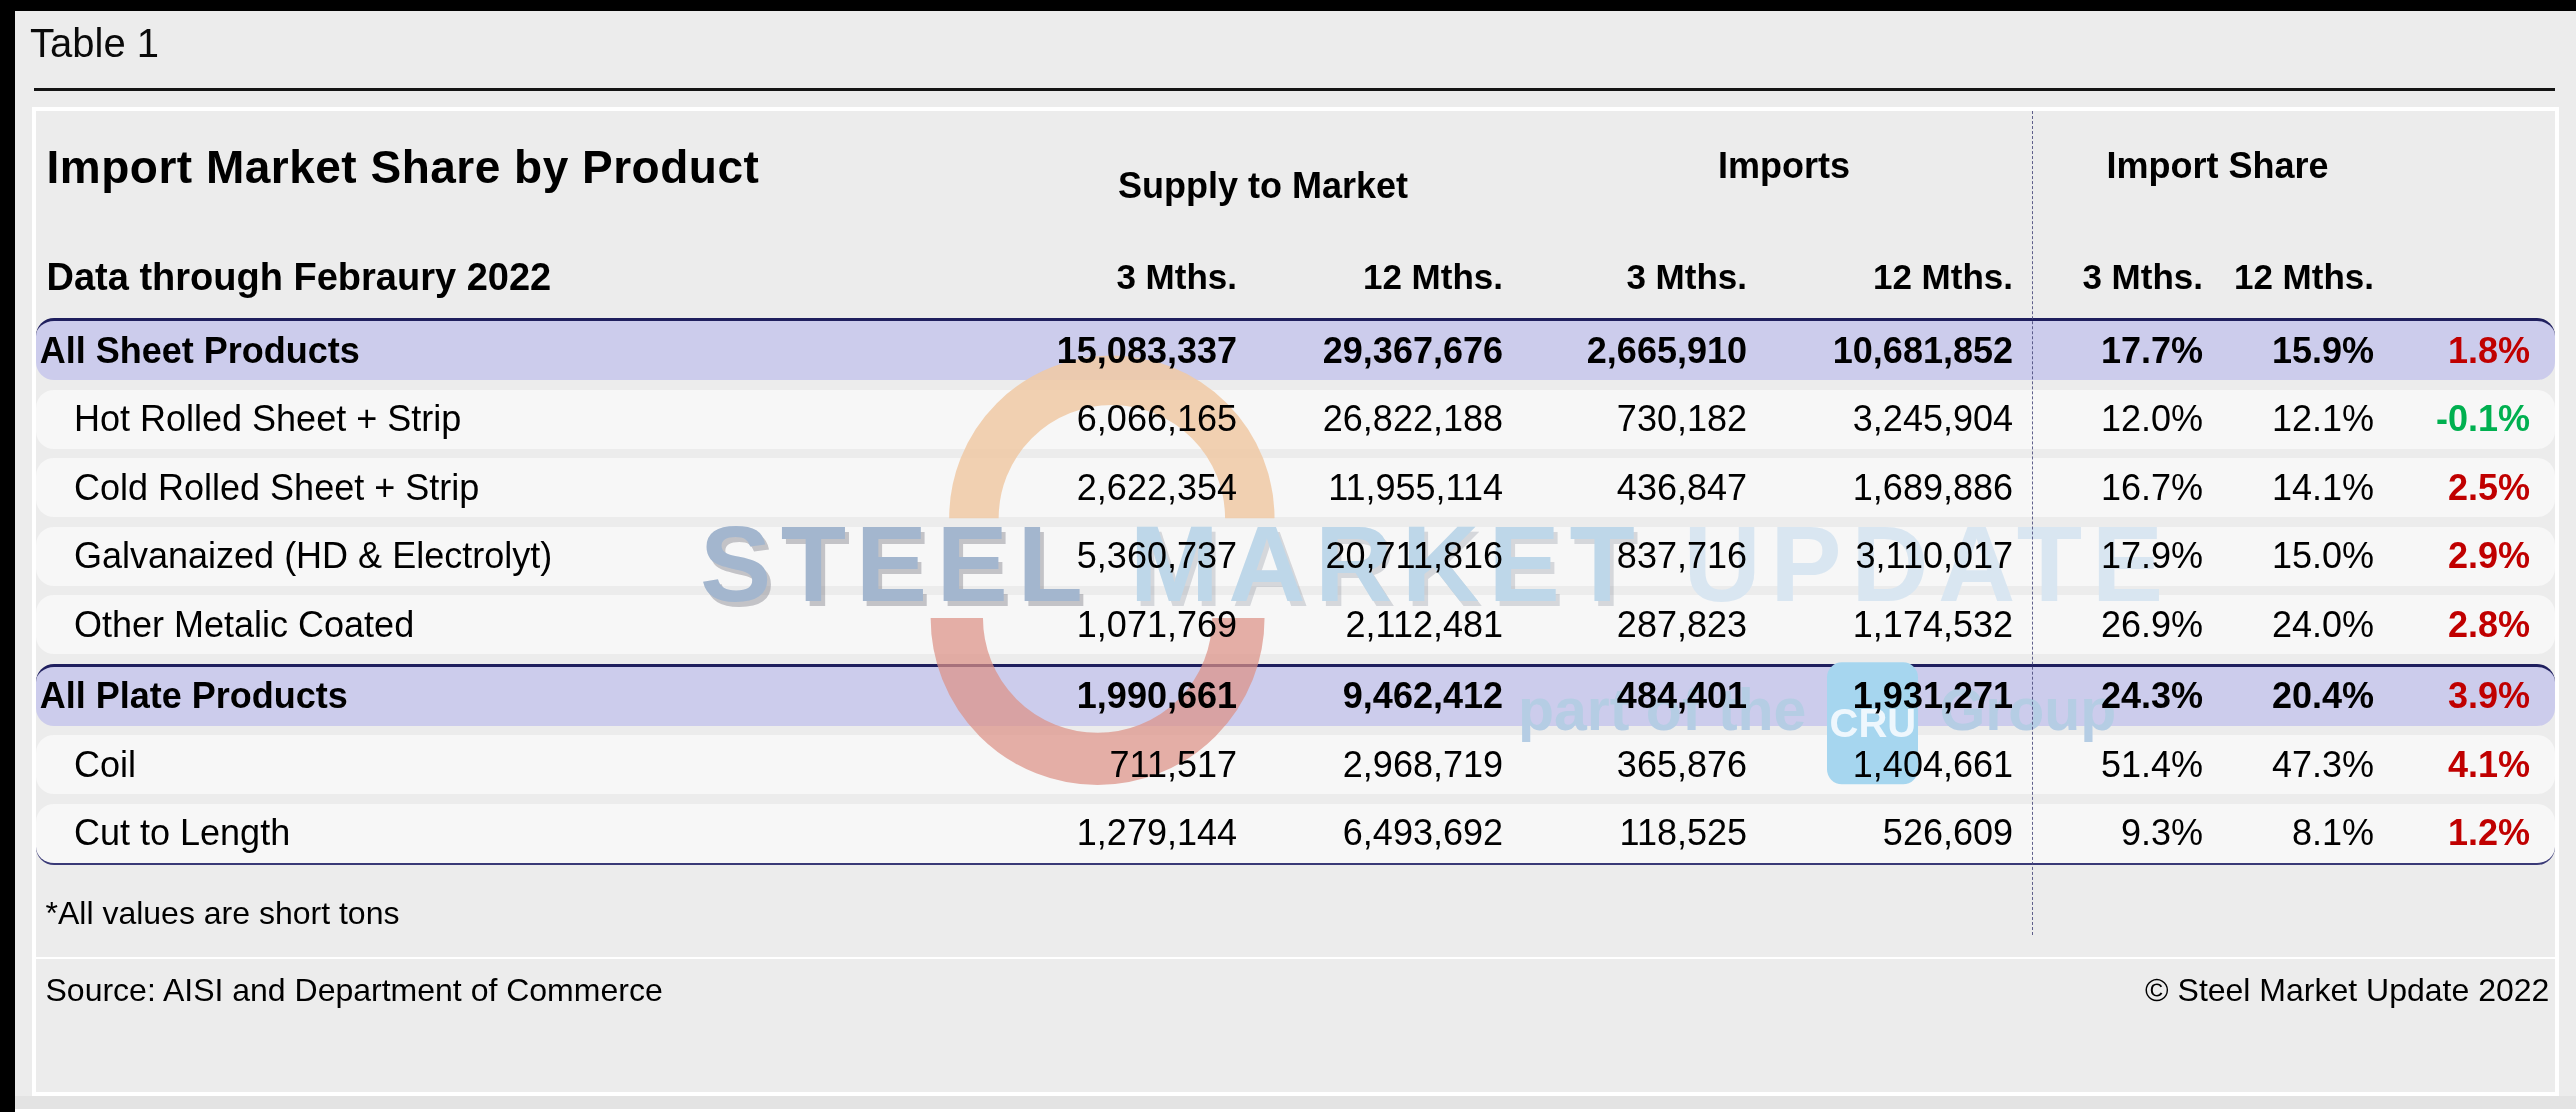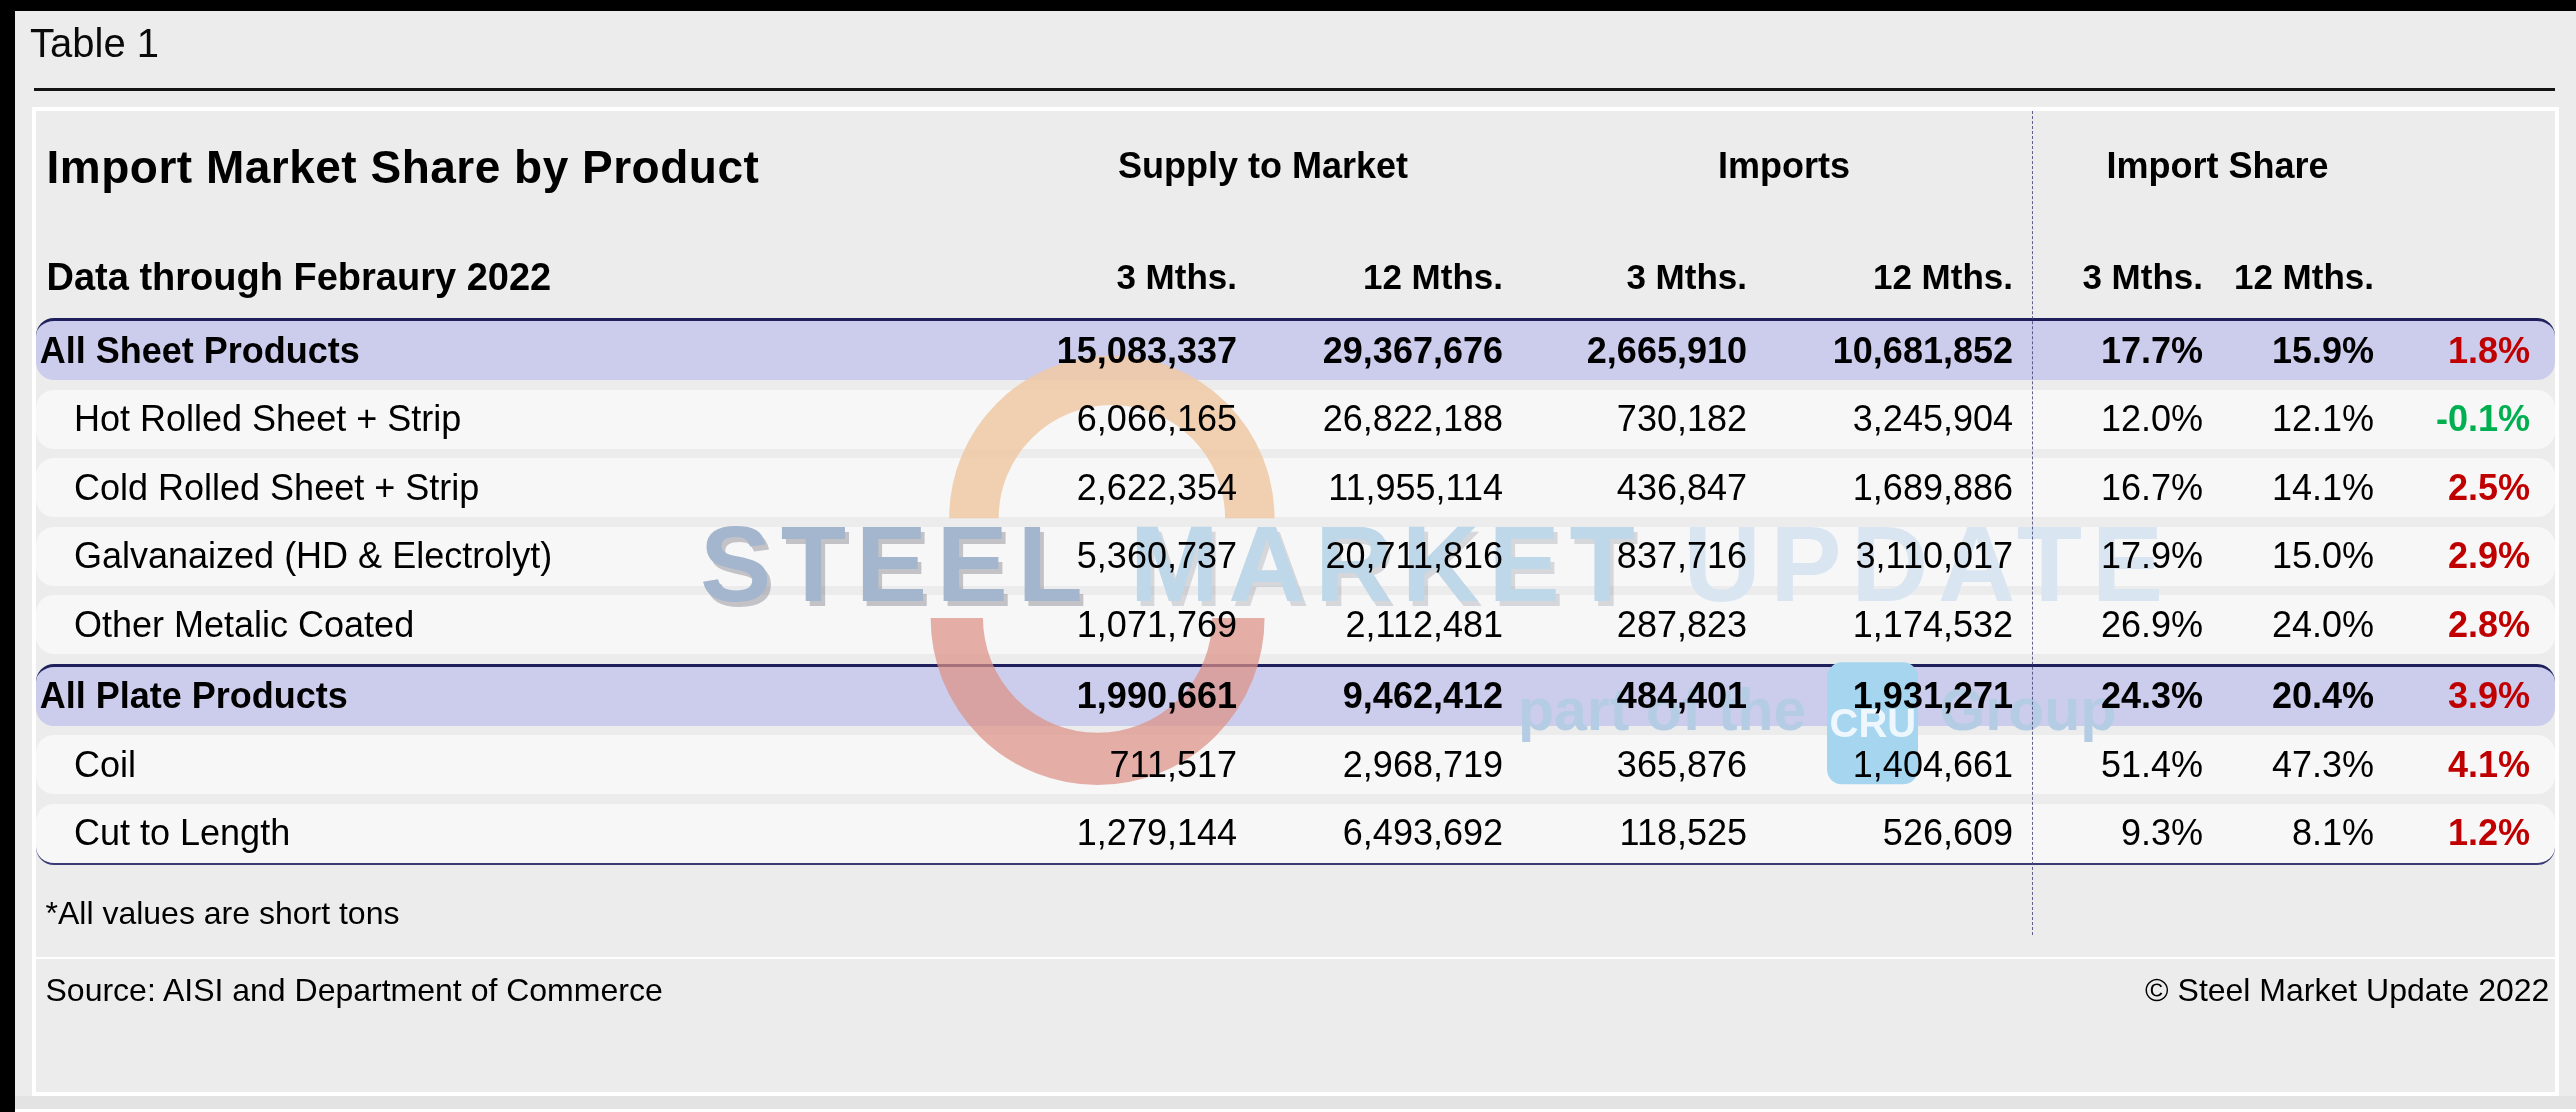--- a/index.html
+++ b/index.html
@@ -48,21 +48,21 @@
   }
 
   
   .grid{display:grid;grid-template-columns:894px 333px 266px 244px 266px 186px 171px 156px;}
   .grid > *{position:relative;z-index:2;}
 
   .thead{height:207px;grid-template-rows:1fr auto;}
   .title-cell{grid-column:1;grid-row:1;padding:28.5px 0 0 10.5px;font-size:46px;font-weight:bold;letter-spacing:0.5px;}
   .subtitle-cell{grid-column:1;grid-row:2;padding:0 0 19px 10.5px;font-size:38px;font-weight:bold;}
   .ghead{grid-row:1;padding-top:34px;font-size:36px;font-weight:bold;text-align:center;}
-  .ghead.supply{grid-column:2 / 4;padding-left:67px;}
+  .ghead.supply{grid-column:2 / 4;padding-left:67px;margin-top:20px;}
   .ghead.imports{grid-column:4 / 6;}
   .ghead.share{grid-column:6 / 8;}
   .ghead.trend{grid-column:8;padding-top:25px;line-height:1.3;text-align:center;}
   .subhead{grid-row:2;padding-bottom:21px;font-size:35px;font-weight:bold;text-align:right;align-self:end;}
   .pad27{padding-right:26px;}
   .pad23{padding-right:22px;}
 
   .row{height:59px;align-items:center;background:var(--row-bg,#f7f7f7);border-radius:18px;}
   .row + .row{margin-top:9.5px;}
   .row.highlight{background:var(--highlight-row,#ccccec);font-weight:bold;}

